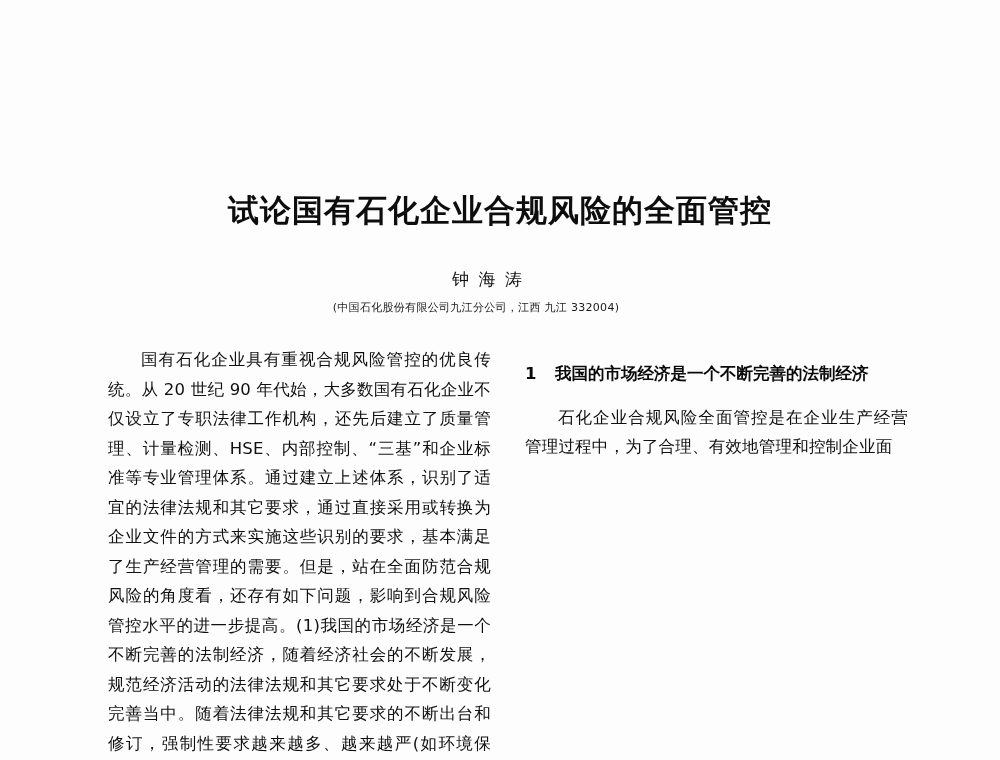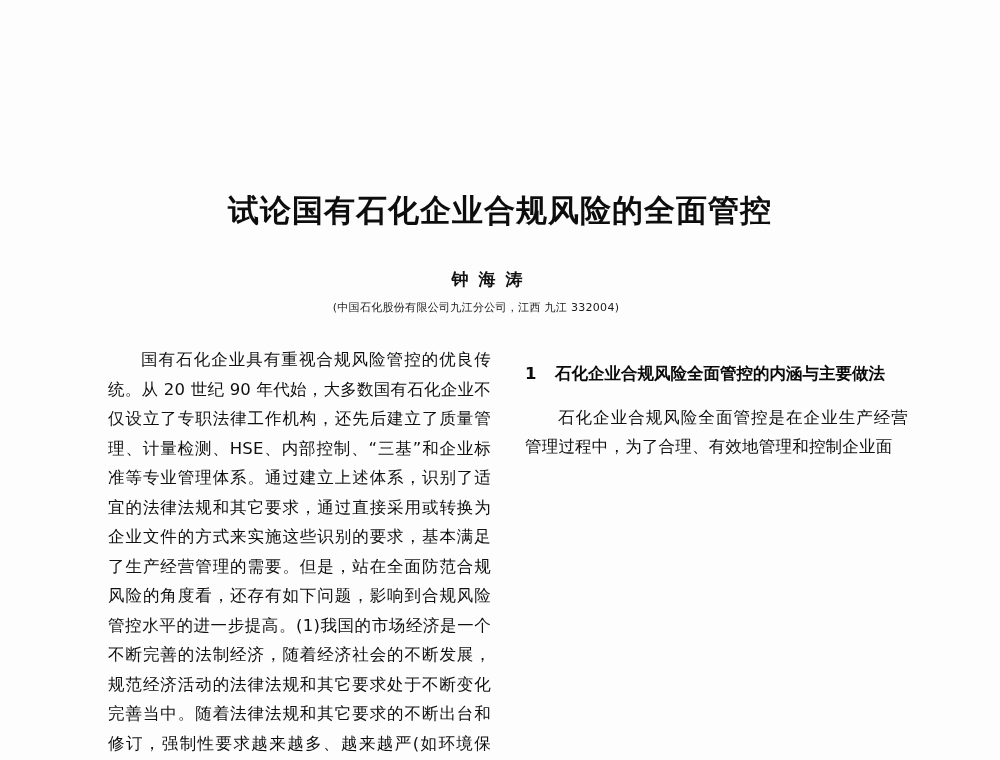--- a/index.html
+++ b/index.html
@@ -32,21 +32,21 @@
     color: #0d0d0d;
     font-family: "DejaVu Sans", sans-serif;
   }
   .author {
     position: absolute;
     top: 268px;
     left: 0;
     width: 976px;
     text-align: center;
     font-size: 17px;
-    font-weight: bold;
+    font-weight: normal;
     letter-spacing: 2px;
     color: #121212;
   }
   .affiliation {
     position: absolute;
     top: 300px;
     left: 0;
     width: 952px;
     text-align: center;
     font-size: 11px;
@@ -116,20 +116,20 @@
   <div class="columns">
 
     <div class="col clip">
       <p class="body-par indent">国有石化企业具有重视合规风险管控的优良传统。从 20 世纪 90 年代始，大多数国有石化企业不仅设立了专职法律工作机构，还先后建立了质量管理、计量检测、HSE、内部控制、“三基”和企业标准等专业管理体系。通过建立上述体系，识别了适宜的法律法规和其它要求，通过直接采用或转换为企业文件的方式来实施这些识别的要求，基本满足了生产经营管理的需要。但是，站在全面防范合规风险的角度看，还存有如下问题，影响到合规风险管控水平的进一步提高。(1)我国的市场经济是一个不断完善的法制经济，随着经济社会的不断发展，规范经济活动的法律法规和其它要求处于不断变化完善当中。随着法律法规和其它要求的不断出台和修订，强制性要求越来越多、越来越严(如环境保护、劳动保护的要求日趋严格)，使企业原来合法或不违法的经济活动，可能成为不合法或违法的行为。</p>
     </div>
 
     <div class="col clip">
 
       <div class="section-head">
         <span class="section-num">1</span>
-        <span class="section-title">石化企业合规风险全面管控的内涵与主要做法</span>
+        <span class="section-title">我国的市场经济是一个不断完善的法制经济</span>
       </div>
 
       <p class="body-par indent after-head">石化企业合规风险全面管控是在企业生产经营管理过程中，为了合理、有效地管理和控制企业面</p>
     </div>
 
   </div>
 </div>
 
 </body></html>

